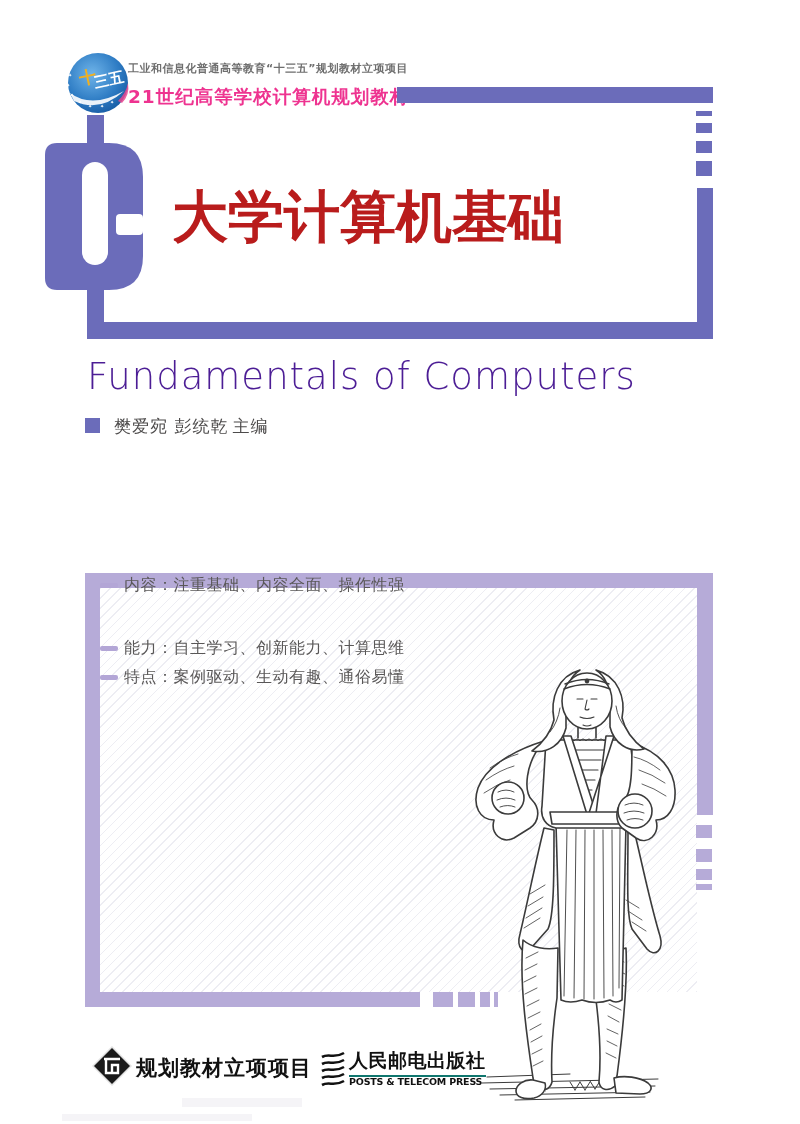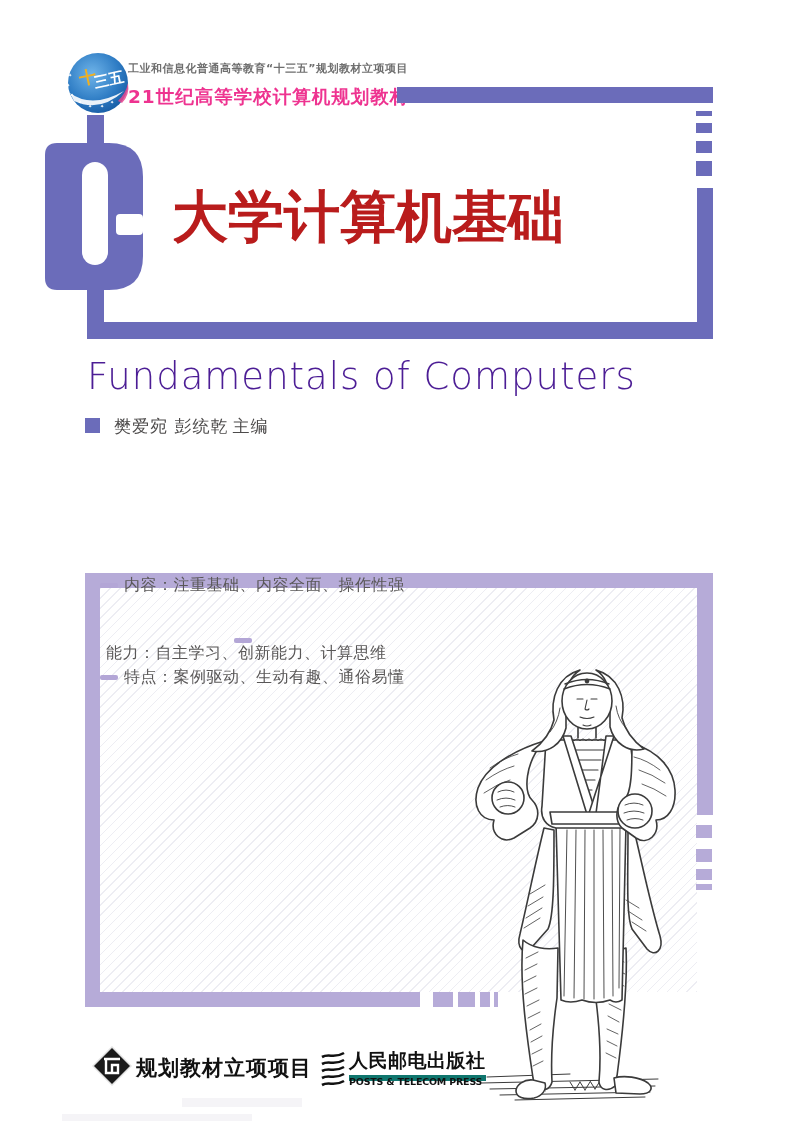--- a/index.html
+++ b/index.html
@@ -35,21 +35,21 @@
   #box-right{left:697px;top:588px;width:16px;height:227px;}
   #hatch-panel{left:100px;top:588px;width:597px;height:404px;
     background:repeating-linear-gradient(135deg,#ededf3 0px,#ededf3 1px,#ffffff 1px,#ffffff 7px);}
   .feature-row{left:100px;height:20px;display:flex;align-items:center;}
   .feature-dash{width:18px;height:5px;background:#b3a6d6;border-radius:2px;flex:none;}
   .feature-text{margin-left:6px;font-size:16px;color:#595757;letter-spacing:.5px;white-space:nowrap;}
   
   #group-name{left:136px;top:1054px;font-family:"DejaVu Serif","Liberation Serif",serif;
     font-size:21px;font-weight:bold;color:#111;letter-spacing:1px;}
   #press-cn{left:349px;top:1048px;font-family:"DejaVu Serif","Liberation Serif",serif;
-    font-size:19px;font-weight:bold;color:#111;letter-spacing:.5px;border-bottom:6px solid #0f766e;padding-bottom:1px;}
+    font-size:19px;font-weight:bold;color:#111;letter-spacing:.5px;border-bottom:2px solid #0f766e;padding-bottom:1px;}
   #press-en{left:349px;top:1076px;font-size:9.5px;font-weight:bold;color:#111;letter-spacing:-0.2px;white-space:nowrap;}
   
   .ghost{background:#f5f4f7;}
 </style>
 </head>
 <body>
 
 <div id="cover">
 
   <svg class="abs" style="left:62px;top:47px;" width="74" height="72" viewBox="0 0 74 72">
@@ -114,21 +114,21 @@
   <div class="abs lp" id="box-right"></div>
   <div class="abs rdash" style="top:825px;height:13px;background:#b6abd8;"></div>
   <div class="abs rdash" style="top:849px;height:13px;background:#b6abd8;"></div>
   <div class="abs rdash" style="top:869px;height:11px;background:#b6abd8;"></div>
   <div class="abs rdash" style="top:884px;height:6px;background:#b6abd8;"></div>
 
   <div class="abs feature-row" style="top:575px;">
     <span class="feature-dash"></span>
     <span class="feature-text">内容：注重基础、内容全面、操作性强</span>
   </div>
-  <div class="abs feature-row" style="top:638px;flex-direction:column;">
+  <div class="abs feature-row" style="top:638px;">
     <span class="feature-dash"></span>
     <span class="feature-text">能力：自主学习、创新能力、计算思维</span>
   </div>
   <div class="abs feature-row" style="top:667px;">
     <span class="feature-dash"></span>
     <span class="feature-text">特点：案例驱动、生动有趣、通俗易懂</span>
   </div>
 
   <svg class="abs" style="left:420px;top:648px;" width="260" height="470" viewBox="0 0 260 470" stroke="#3b3b3b" fill="none" stroke-width="1.6" stroke-linejoin="round" stroke-linecap="round">
 

